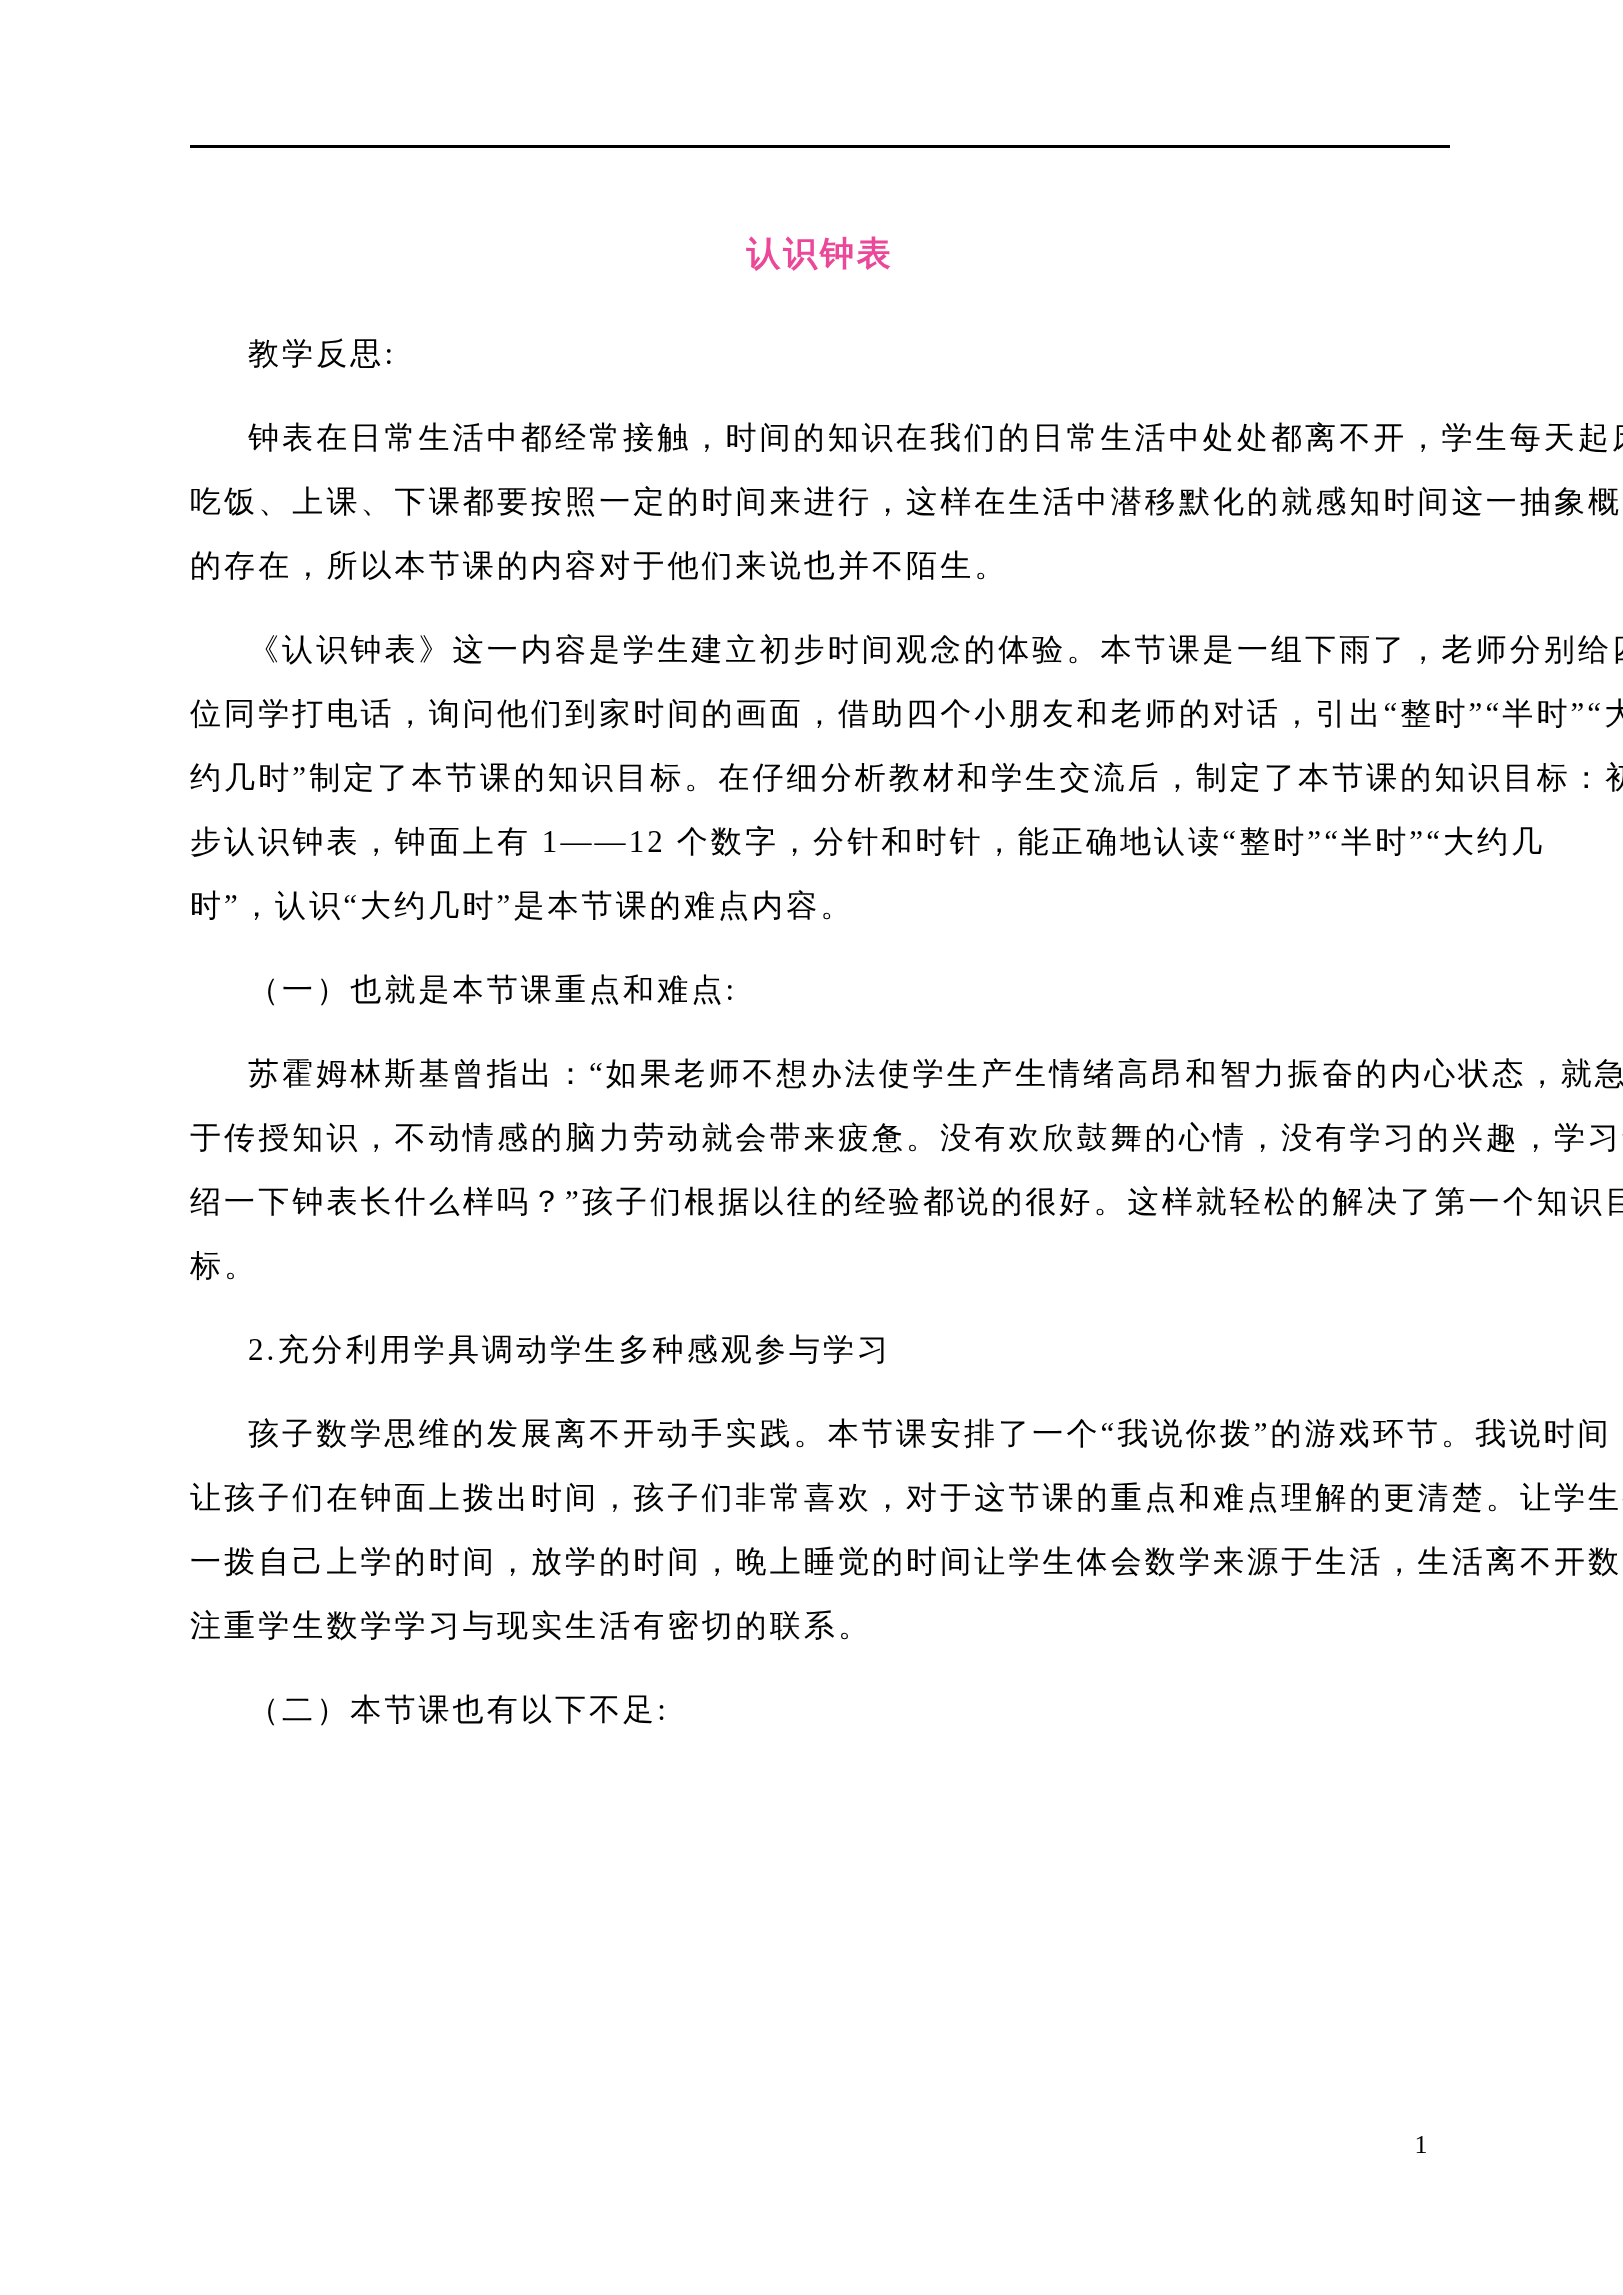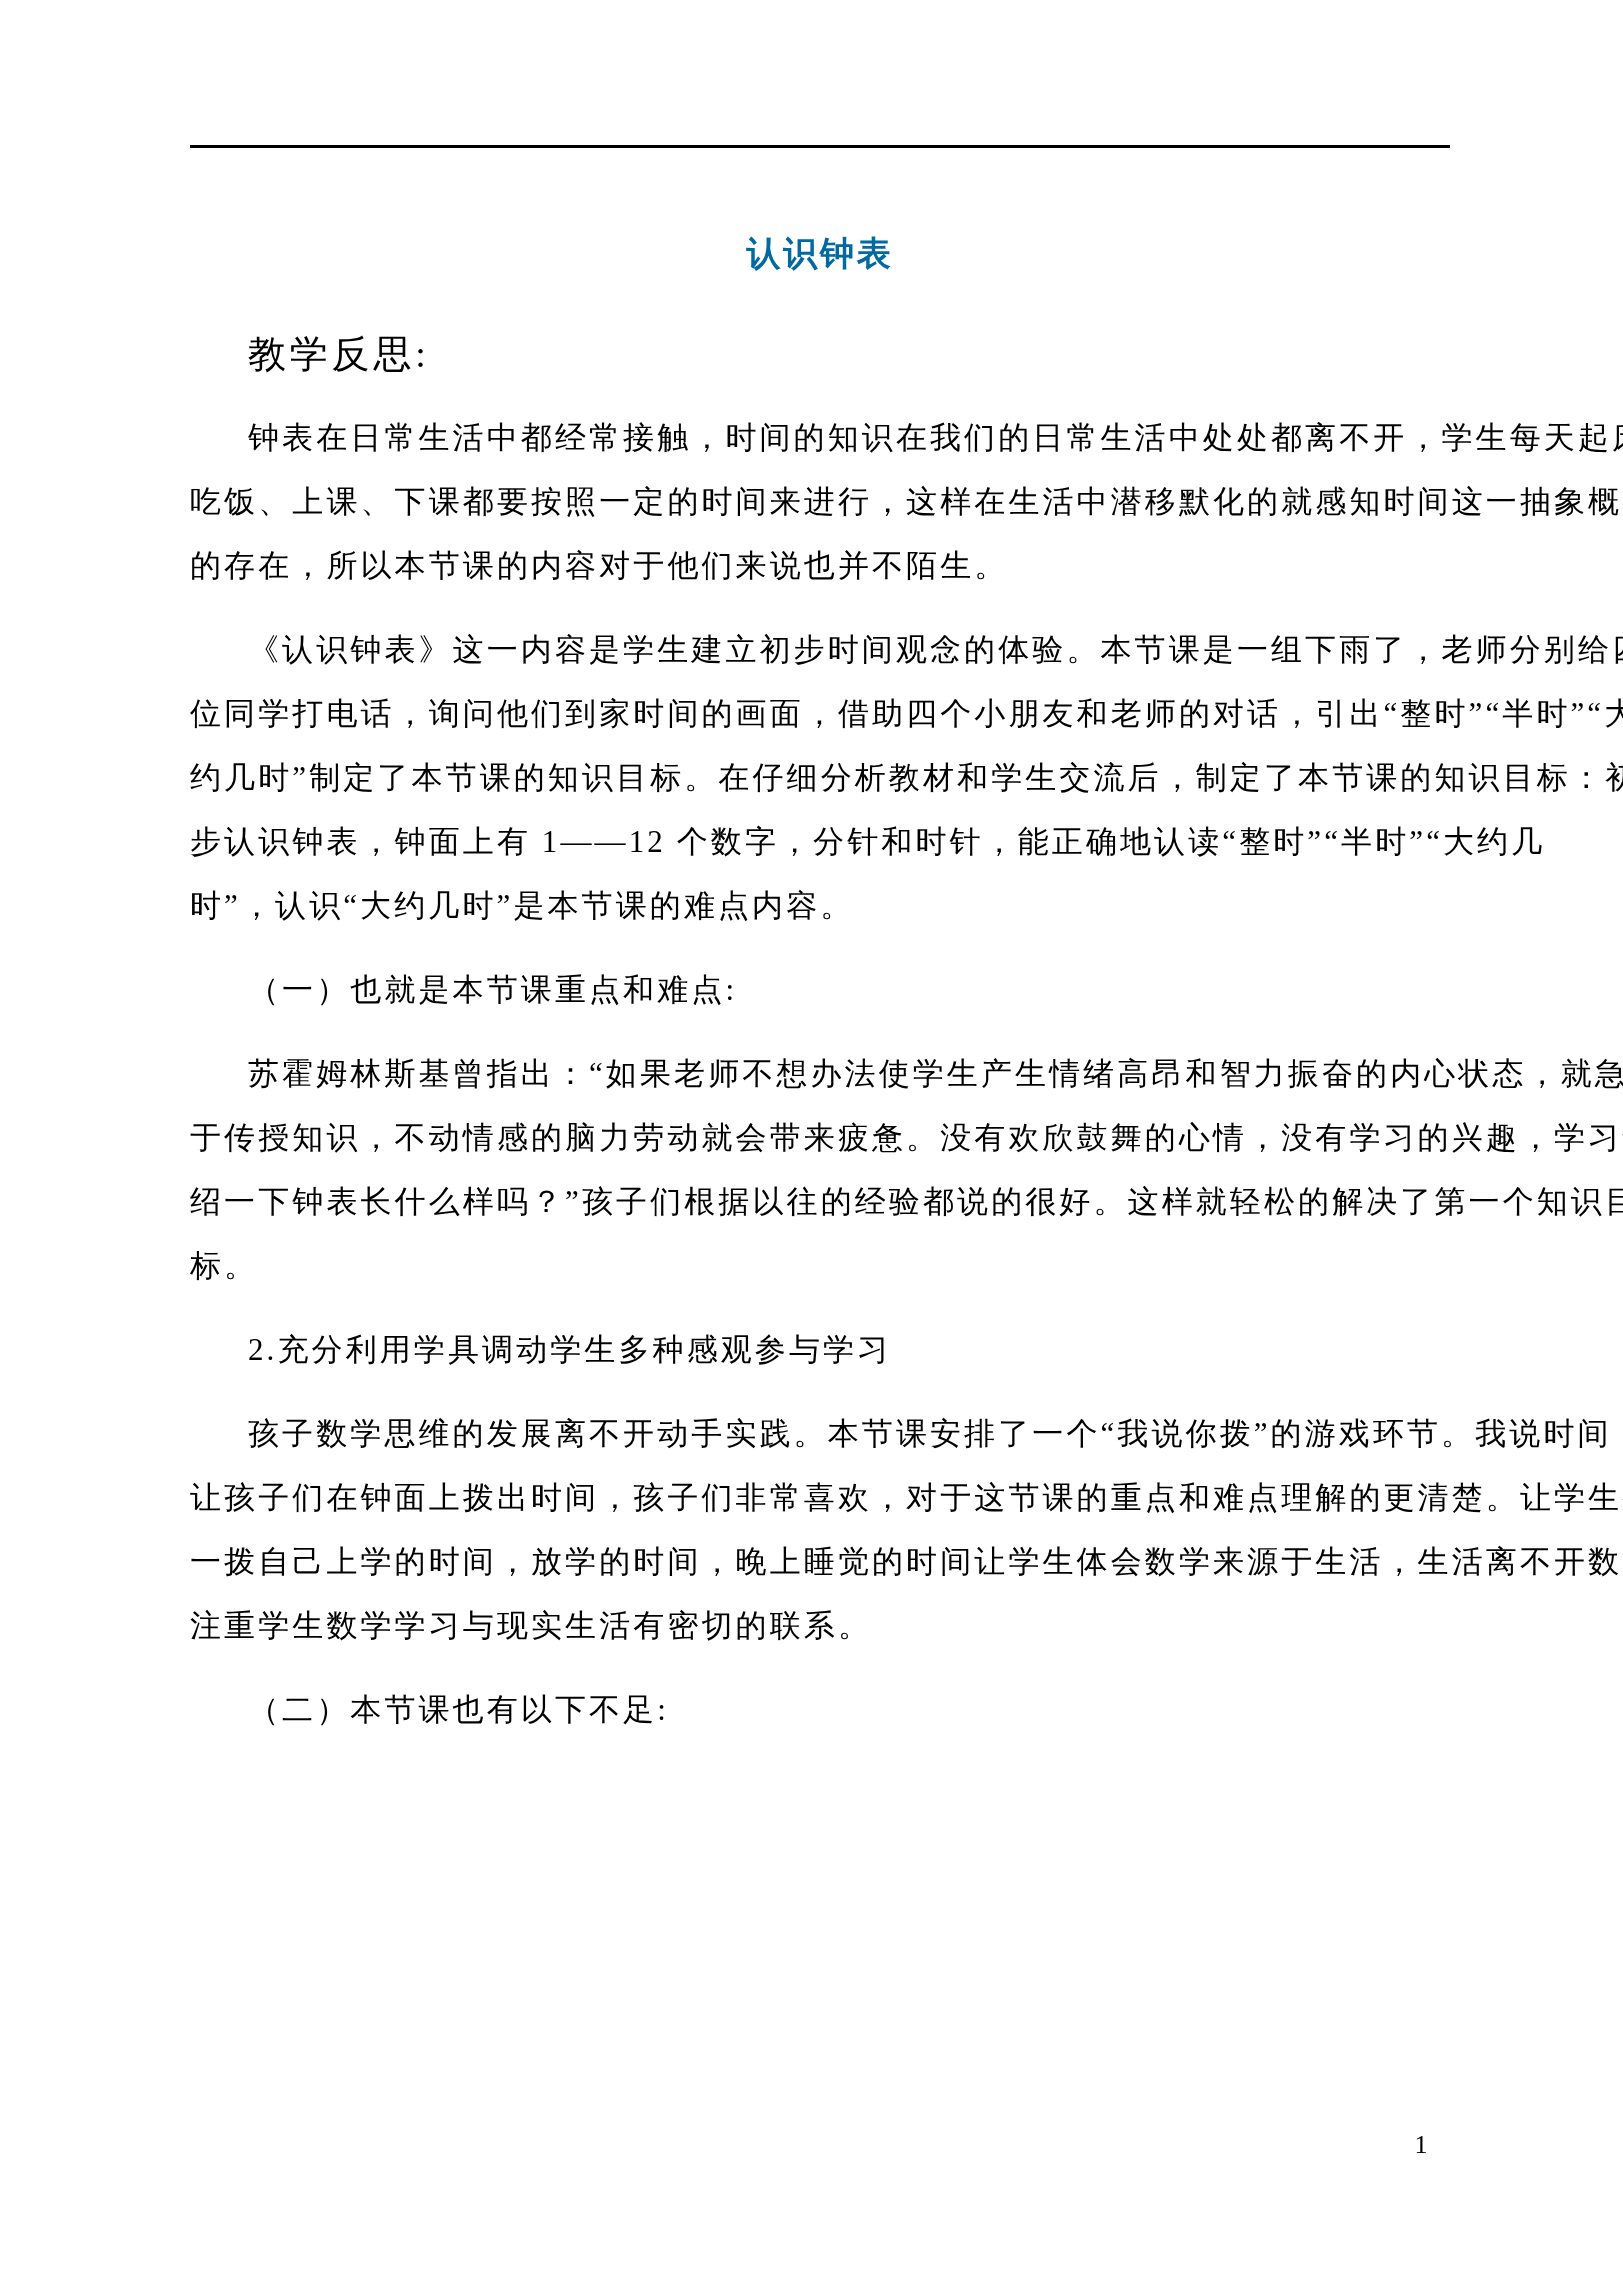--- a/index.html
+++ b/index.html
@@ -28,21 +28,21 @@
   .doc-title {
     margin: 80px 0 0 0;
     font-size: 34px;
     font-weight: bold;
     line-height: 52px;
     text-align: center;
     letter-spacing: 0.08em;
   }
   .section-heading {
     margin-top: 42px;
-    font-size: 38px;
+    font-size: 31px;
     line-height: 64px;
     padding-left: 58px;
     letter-spacing: 0.1em;
     white-space: nowrap;
   }
   .para {
     margin-top: 20px;
   }
   .line {
     font-size: 31px;
@@ -59,21 +59,21 @@
     right: 22.4px;
     font-size: 26px;
     line-height: 34px;
   }
 </style>
 </head>
 <body>
 
 <div class="page">
   <div class="header-rule"></div>
-  <h1 class="doc-title" style="color: #0369a1;">认识钟表</h1>
+  <h1 class="doc-title" style="color: #ec4899;">认识钟表</h1>
   <div class="section-heading">教学反思:</div>
   <div id="paragraphs">
       <div class="para">
         <div class="line first">钟表在日常生活中都经常接触，时间的知识在我们的日常生活中处处都离不开，学生每天起床、</div>
         <div class="line">吃饭、上课、下课都要按照一定的时间来进行，这样在生活中潜移默化的就感知时间这一抽象概念</div>
         <div class="line">的存在，所以本节课的内容对于他们来说也并不陌生。</div>
       </div>
       <div class="para">
         <div class="line first">《认识钟表》这一内容是学生建立初步时间观念的体验。本节课是一组下雨了，老师分别给四</div>
         <div class="line">位同学打电话，询问他们到家时间的画面，借助四个小朋友和老师的对话，引出“整时”“半时”“大</div>

